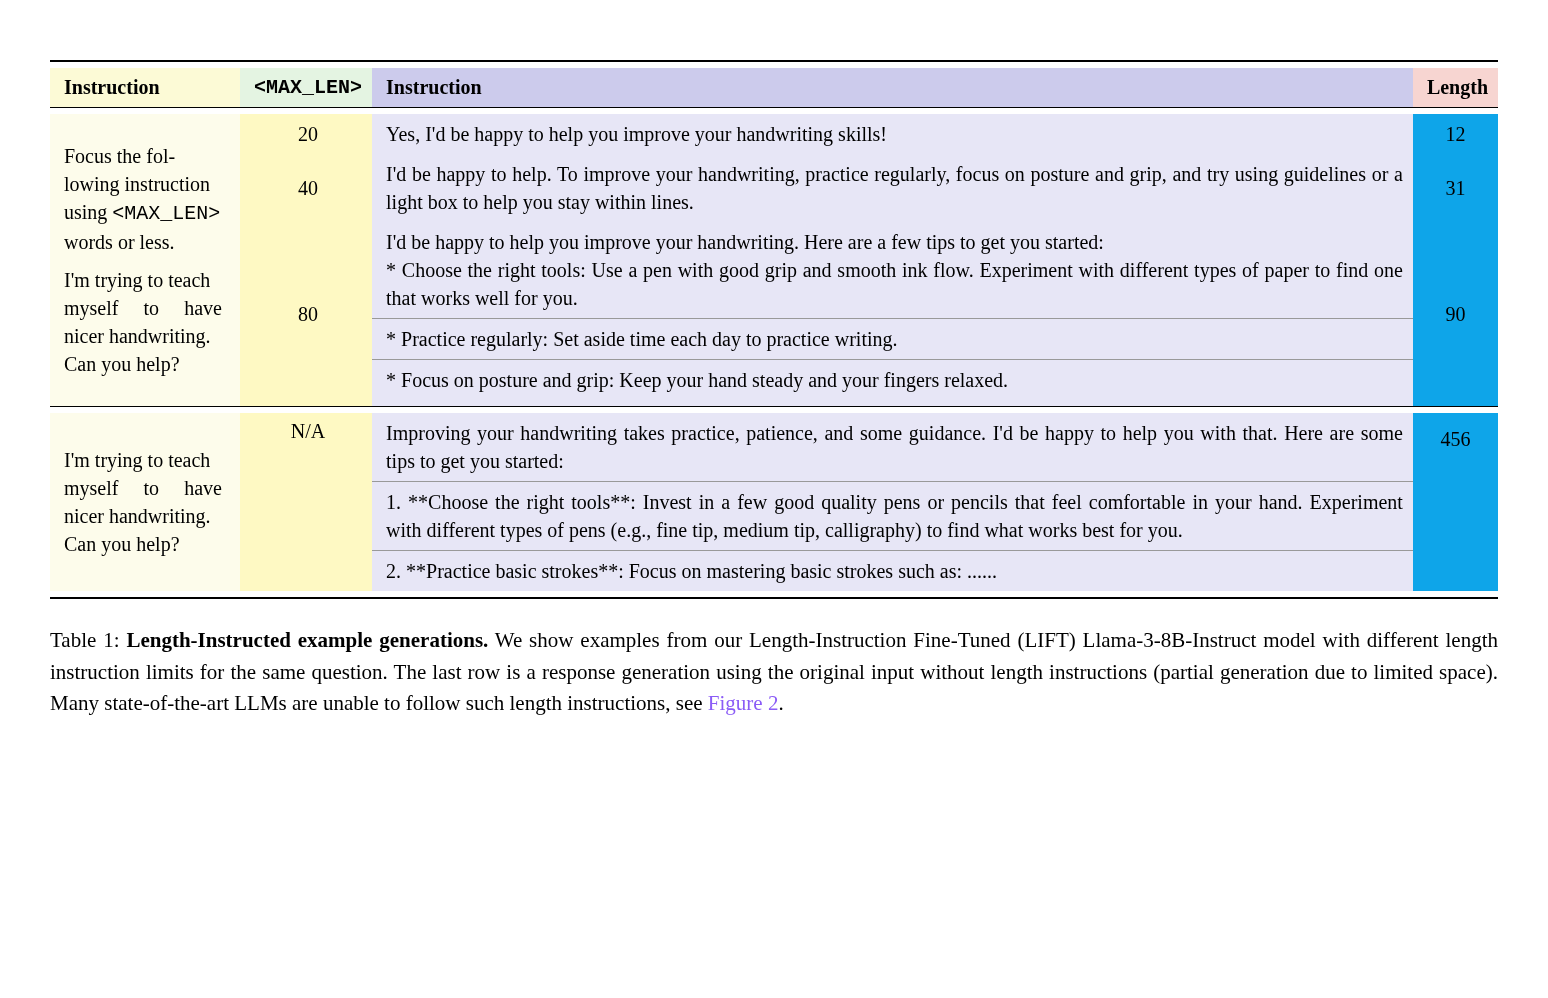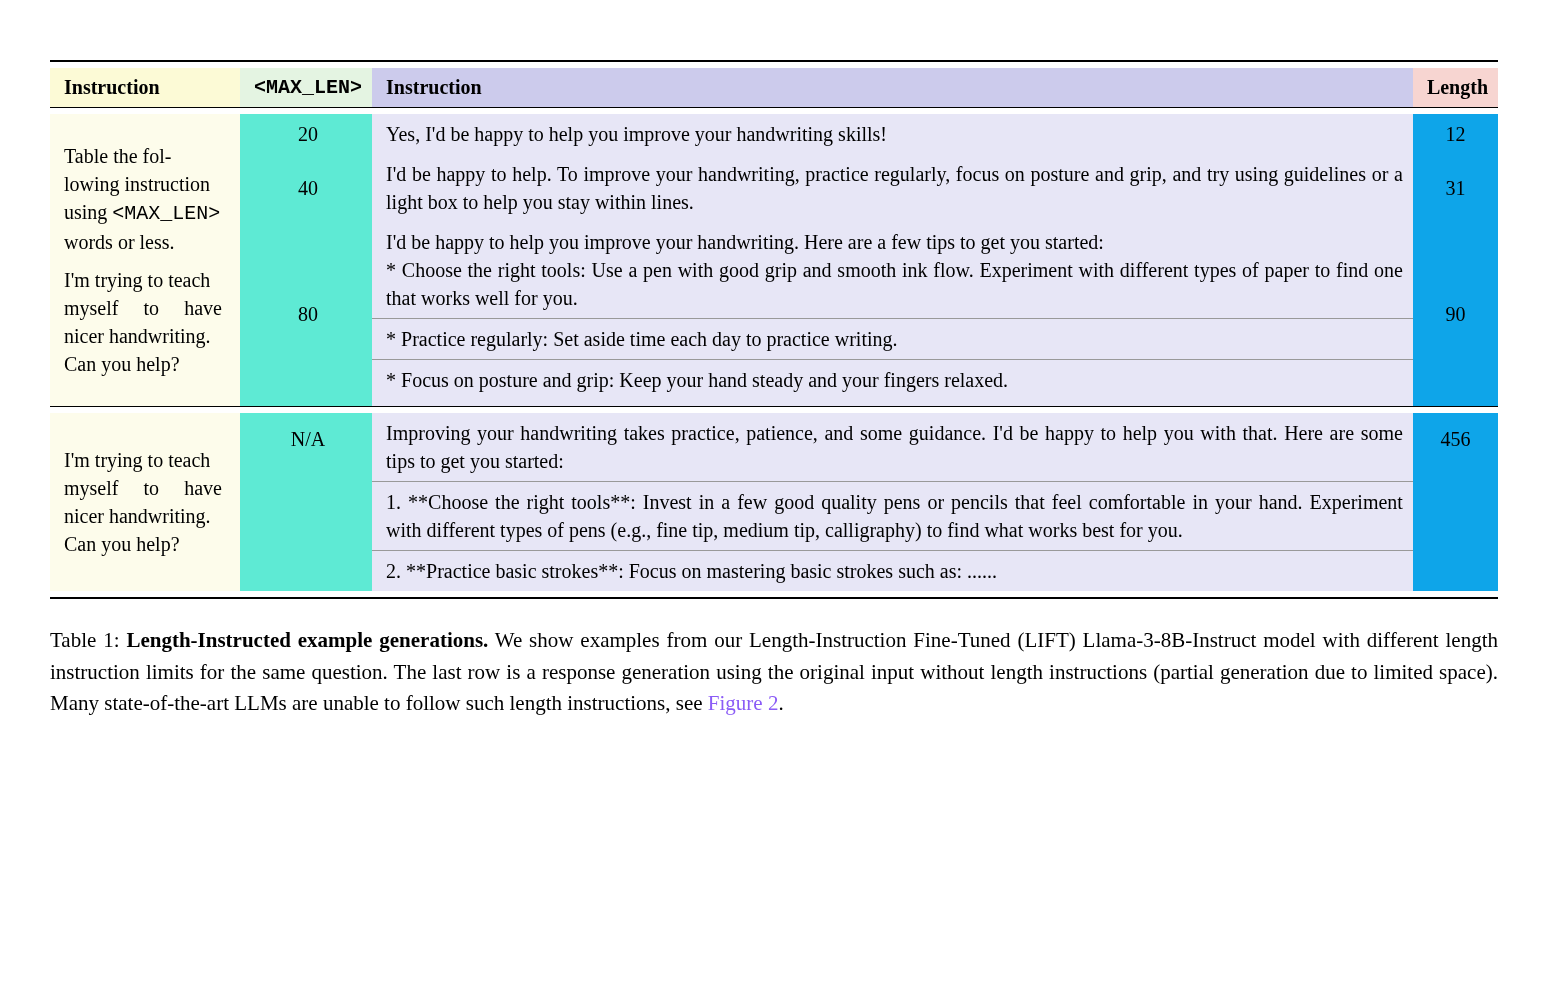--- a/index.html
+++ b/index.html
@@ -60,21 +60,21 @@
       text-align: center;
       vertical-align: middle;
       width: 80px;
     }
     .bg-yellow { background: #fcfad6; }
     .bg-green { background: #e4f4e2; }
     .bg-purple { background: #cccbec; }
     .bg-lightpurple { background: #e7e6f6; }
     .bg-pink { background: #f7d5d1; }
     .bg-lightpink { background: #0ea5e9; padding-left: 10px; }
-    .bg-lightgreen { background: #5eead4; margin-top: 24px; }
+    .bg-lightgreen { background: #fef9c3; margin-top: 24px; }
     .bg-lightyellow { background: #fdfceb; }
     .mono { font-family: 'Courier New', monospace; }
     .caption {
       margin-top: 26px;
       font-size: 21px;
       line-height: 1.5;
       text-align: justify;
     }
     .caption .bold { font-weight: bold; }
     .caption .link { color: #8b5cf6; }
@@ -94,21 +94,21 @@
       <th class="bg-green maxlen-head">&lt;MAX_LEN&gt;</th>
       <th class="bg-purple">Instruction</th>
       <th class="bg-pink length-head">Length</th>
     </tr>
     <tr class="midrule-thin spacer-row">
           <td colspan="4"></td>
         </tr>
 
     <tr>
       <td class="instruction bg-lightyellow" rowspan="6">
-        <div>Table the fol-</div>
+        <div>Focus the fol-</div>
         <div>lowing instruction</div>
         <div><span>using </span><span class="mono">&lt;MAX_LEN&gt;</span></div>
         <div>words or less.</div>
         <div style="height:10px"></div>
         <div>I'm trying to teach</div>
         <div style="text-align-last:justify">myself to have</div>
         <div>nicer handwriting.</div>
         <div>Can you help?</div>
       </td>
       <td class="maxlen bg-lightgreen">20</td>
@@ -144,21 +144,21 @@
           <td colspan="4"></td>
         </tr>
 
     <tr>
       <td class="instruction bg-lightyellow" rowspan="3">
         <div>I'm trying to teach</div>
         <div style="text-align-last:justify">myself to have</div>
         <div>nicer handwriting.</div>
         <div>Can you help?</div>
       </td>
-      <td class="maxlen bg-lightgreen" rowspan="3" style="vertical-align:top;padding-top:12px">N/A</td>
+      <td class="maxlen bg-lightgreen" rowspan="3" style="vertical-align:top;padding-top:4px">N/A</td>
       <td class="generation bg-lightpurple">Improving your handwriting takes practice, patience, and some guidance. I'd be happy to help you with that. Here are some tips to get you started:</td>
       <td class="length bg-lightpink" rowspan="3" style="vertical-align:top;padding-top:12px">456</td>
     </tr>
     <tr class="midrule-light">
       <td class="generation bg-lightpurple">1. **Choose the right tools**: Invest in a few good quality pens or pencils that feel comfortable in your hand. Experiment with different types of pens (e.g., fine tip, medium tip, calligraphy) to find what works best for you.</td>
     </tr>
     <tr class="midrule-light">
       <td class="generation bg-lightpurple">2. **Practice basic strokes**: Focus on mastering basic strokes such as: ......</td>
     </tr>
 

